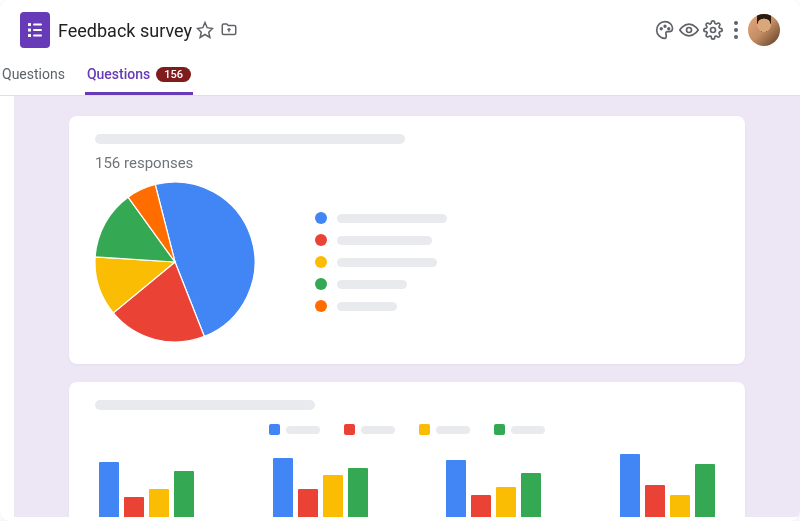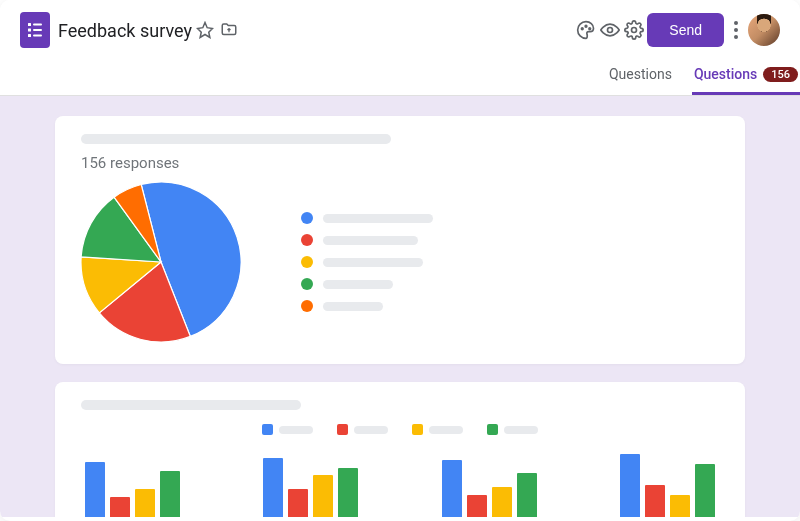--- a/index.html
+++ b/index.html
@@ -61,21 +61,21 @@
       content:''; position:absolute; inset:0;
       background: radial-gradient(circle at 50% 35%, #d9a77a 0 25%, transparent 26%),
                   radial-gradient(ellipse at 50% 20%, #2b1a0f 0 32%, transparent 33%);
     }
     .more-dots {
       width: 20px; display: flex; flex-direction: column; gap: 3px; align-items: center; cursor: pointer;
     }
     .more-dots span { width: 4px; height: 4px; background: #5f6368; border-radius: 50%; }
     
     .tabs {
-      display: flex; justify-content: flex-end; gap: 18px;
+      display: flex; justify-content: flex-start; gap: 18px;
       border-bottom: 1px solid #e0e0e0;
       padding: 8px 0 0 0;
       background: #fff;
     }
     .tab {
       font-size: 14px; color: #5f6368;
       padding: 6px 2px 10px 2px;
       cursor: pointer;
       display: flex; align-items: center; gap: 6px;
       border-bottom: 3px solid transparent;
@@ -91,20 +91,21 @@
       font-size: 11px;
       padding: 1px 8px;
       border-radius: 10px;
     }
     
     .body-area {
       background: #ece6f5;
       padding: 20px 55px 0 55px;
       height: calc(521px - 100px);
       overflow: hidden;
+      margin-left: 14px;
     }
     .card {
       background: #fff;
       border-radius: 8px;
       padding: 18px 26px 22px 26px;
       margin-bottom: 18px;
       box-shadow: 0 1px 3px rgba(0,0,0,0.04);
     }
     .skel {
       background: #e8eaed;
@@ -177,21 +178,20 @@
         <path d="M1 12s4-7 11-7 11 7 11 7-4 7-11 7S1 12 1 12z"></path>
         <circle cx="12" cy="12" r="3"></circle>
       </svg>
   </div>
   <div class="hdr-icon">
     <svg width="20" height="20" viewBox="0 0 24 24" fill="none" stroke="#5f6368" stroke-width="2">
         <circle cx="12" cy="12" r="3"></circle>
         <path d="M19.4 15a1.7 1.7 0 00.34 1.87l.06.06a2 2 0 11-2.83 2.83l-.06-.06a1.7 1.7 0 00-1.87-.34 1.7 1.7 0 00-1 1.56V21a2 2 0 11-4 0v-.09a1.7 1.7 0 00-1-1.56 1.7 1.7 0 00-1.87.34l-.06.06a2 2 0 11-2.83-2.83l.06-.06A1.7 1.7 0 005 15.04a1.7 1.7 0 00-1.56-1H3a2 2 0 110-4h.09A1.7 1.7 0 004.65 9 1.7 1.7 0 004.31 7.13l-.06-.06A2 2 0 117.08 4.24l.06.06A1.7 1.7 0 009 4.64 1.7 1.7 0 0010 3.09V3a2 2 0 114 0v.09c0 .67.39 1.27 1 1.55a1.7 1.7 0 001.87-.34l.06-.06a2 2 0 112.83 2.83l-.06.06A1.7 1.7 0 0019.36 9c.28.61.88 1 1.55 1H21a2 2 0 110 4h-.09a1.7 1.7 0 00-1.51 1z"></path>
       </svg>
   </div>
-  <button class="send-btn">Send</button>
   <div class="more-dots">
       <span></span>
       <span></span>
       <span></span>
     </div>
   <div class="avatar"></div>
 </div>
 
 <div class="tabs">
   <div class="tab">

